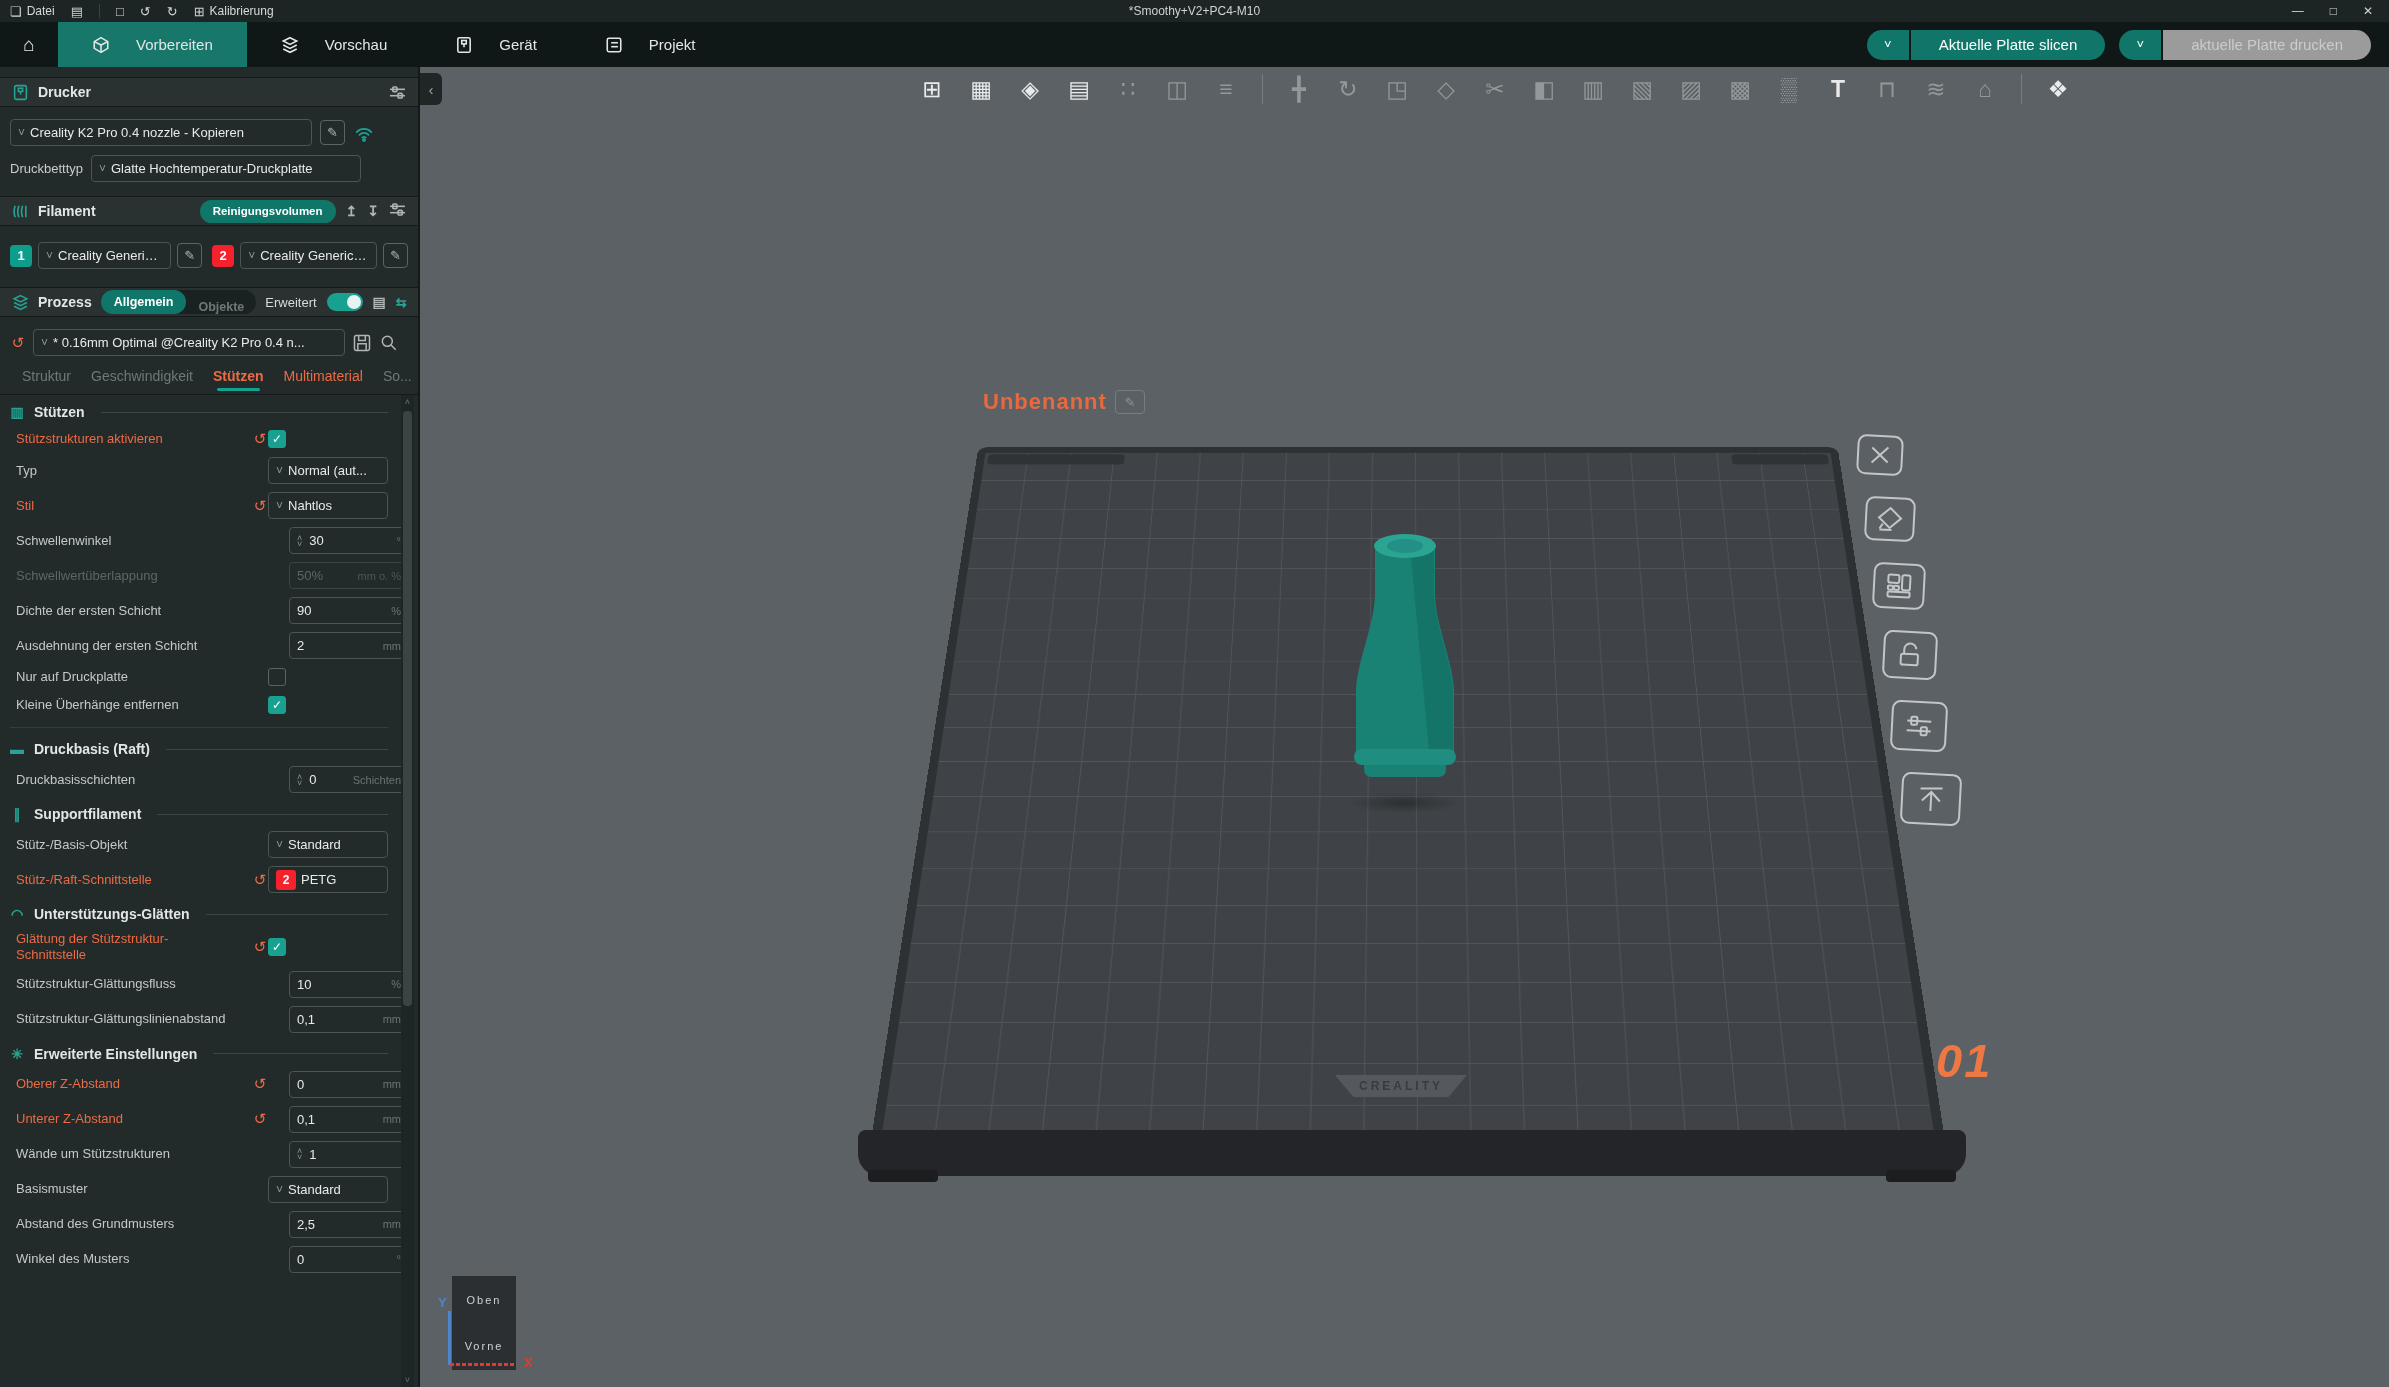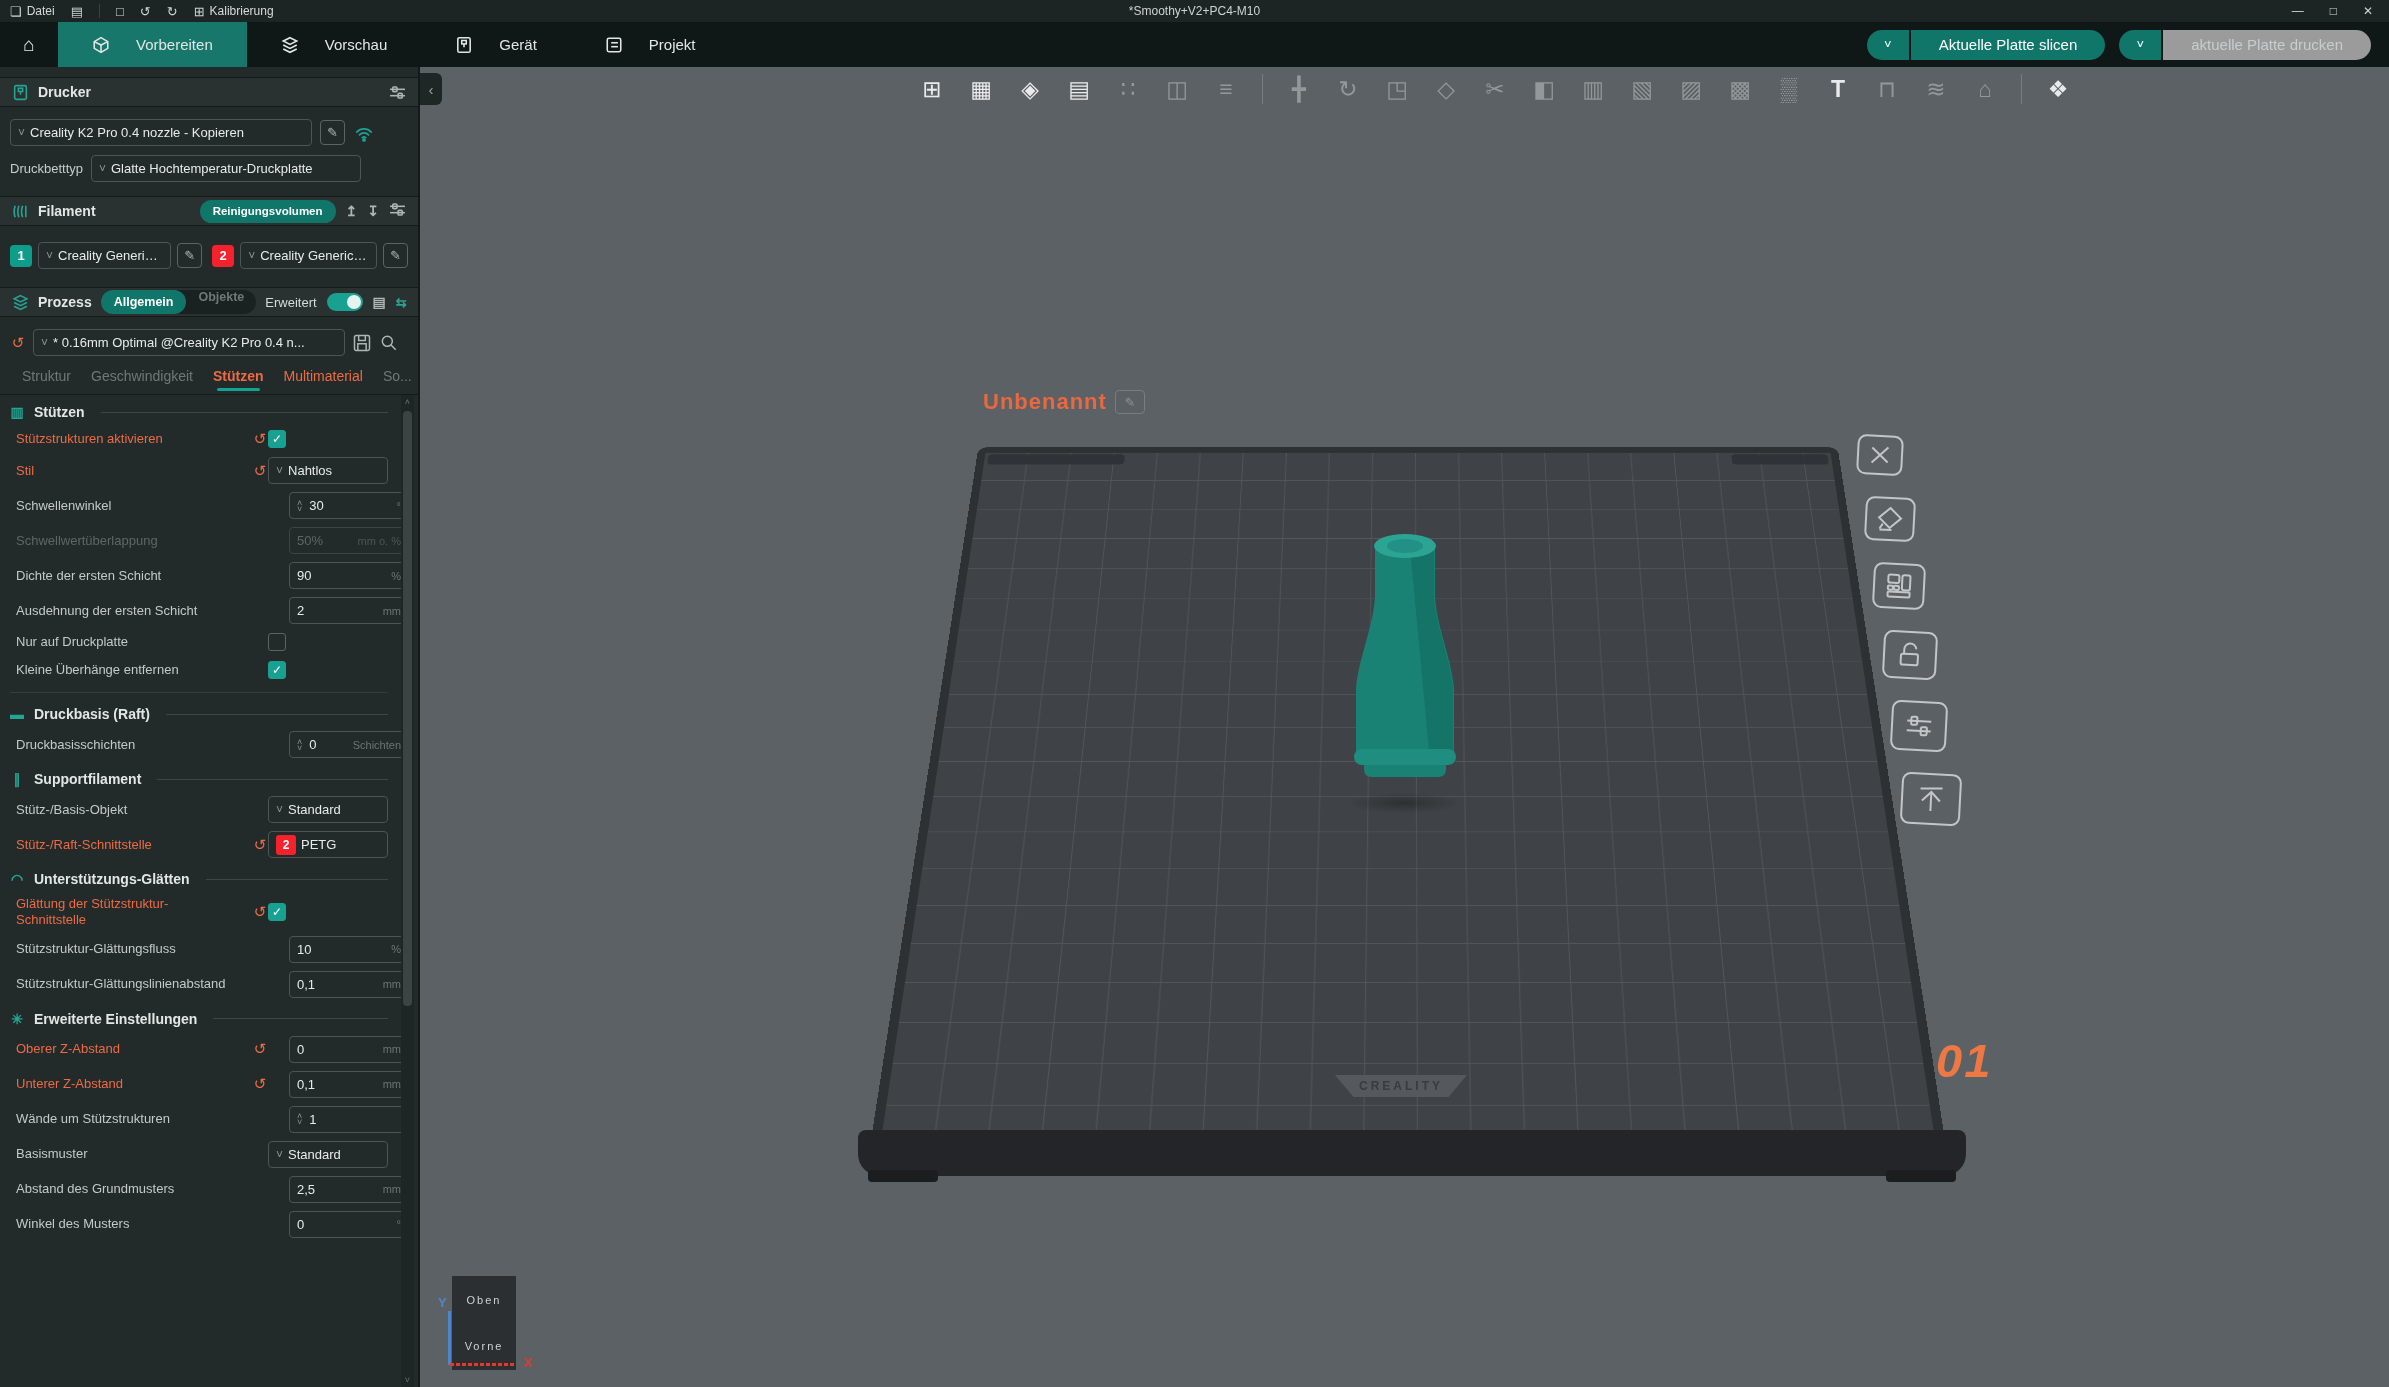--- a/index.html
+++ b/index.html
@@ -52,21 +52,21 @@
   .sqbtn { width:25px; height:25px; border:1px solid #5a6463; border-radius:4px; color:#aeb5b3;
     display:flex; align-items:center; justify-content:center; font-size:13px; flex:none; }
   .row { display:flex; align-items:center; gap:8px; }
 
   .pill { background:#10766a; color:#fff; border-radius:12px; height:23px; padding:0 13px;
     display:flex; align-items:center; font-size:11.5px; }
   .badge { width:22px; height:22px; border-radius:4px; color:#fff; font-weight:bold; font-size:13px;
     display:flex; align-items:center; justify-content:center; flex:none; }
   .badge.teal { background:#0f9d8b; } .badge.red { background:#f5222d; }
 
-  .seg { background:#1a2221; border-radius:13px; display:flex; align-items:flex-start; height:24px; }
+  .seg { background:#1a2221; border-radius:13px; display:flex; align-items:flex-end; height:24px; }
   .seg .on { background:#10766a; border-radius:13px; height:24px; display:flex; align-items:center;
     padding:0 13px; color:#fff; font-size:12.5px; }
   .seg .off { padding:0 12px; color:#6e7877; font-size:12.5px; }
   .toggle { width:36px; height:18px; border-radius:9px; background:#18a091; position:relative; }
   .toggle::after { content:""; position:absolute; right:2px; top:2px; width:14px; height:14px;
     border-radius:50%; background:#e8f2f0; }
 
   .rst { color:#ed6a45; font-size:15px; width:16px; flex:none; text-align:center; }
   .rst.ghost { visibility:hidden; }
 
@@ -382,20 +382,30 @@
       </div>
 
       <div class="srow">
         <div class="slabel mod">Stützstrukturen aktivieren</div>
         <div class="ctl">
           <span class="rst">↺</span>
           <span class="cb on"></span>
         </div>
       </div>
       <div class="srow">
+        <div class="slabel">Typ</div>
+        <div class="ctl">
+            <span class="rst ghost"></span>
+          <div class="dd">
+            <span class="chev"></span>
+            <span class="val">Normal (aut...</span>
+          </div>
+        </div>
+      </div>
+      <div class="srow">
         <div class="slabel mod">Stil</div>
         <div class="ctl">
           <span class="rst">↺</span>
           <div class="dd">
             <span class="chev"></span>
             <span class="val">Nahtlos</span>
           </div>
         </div>
       </div>
       <div class="srow">

